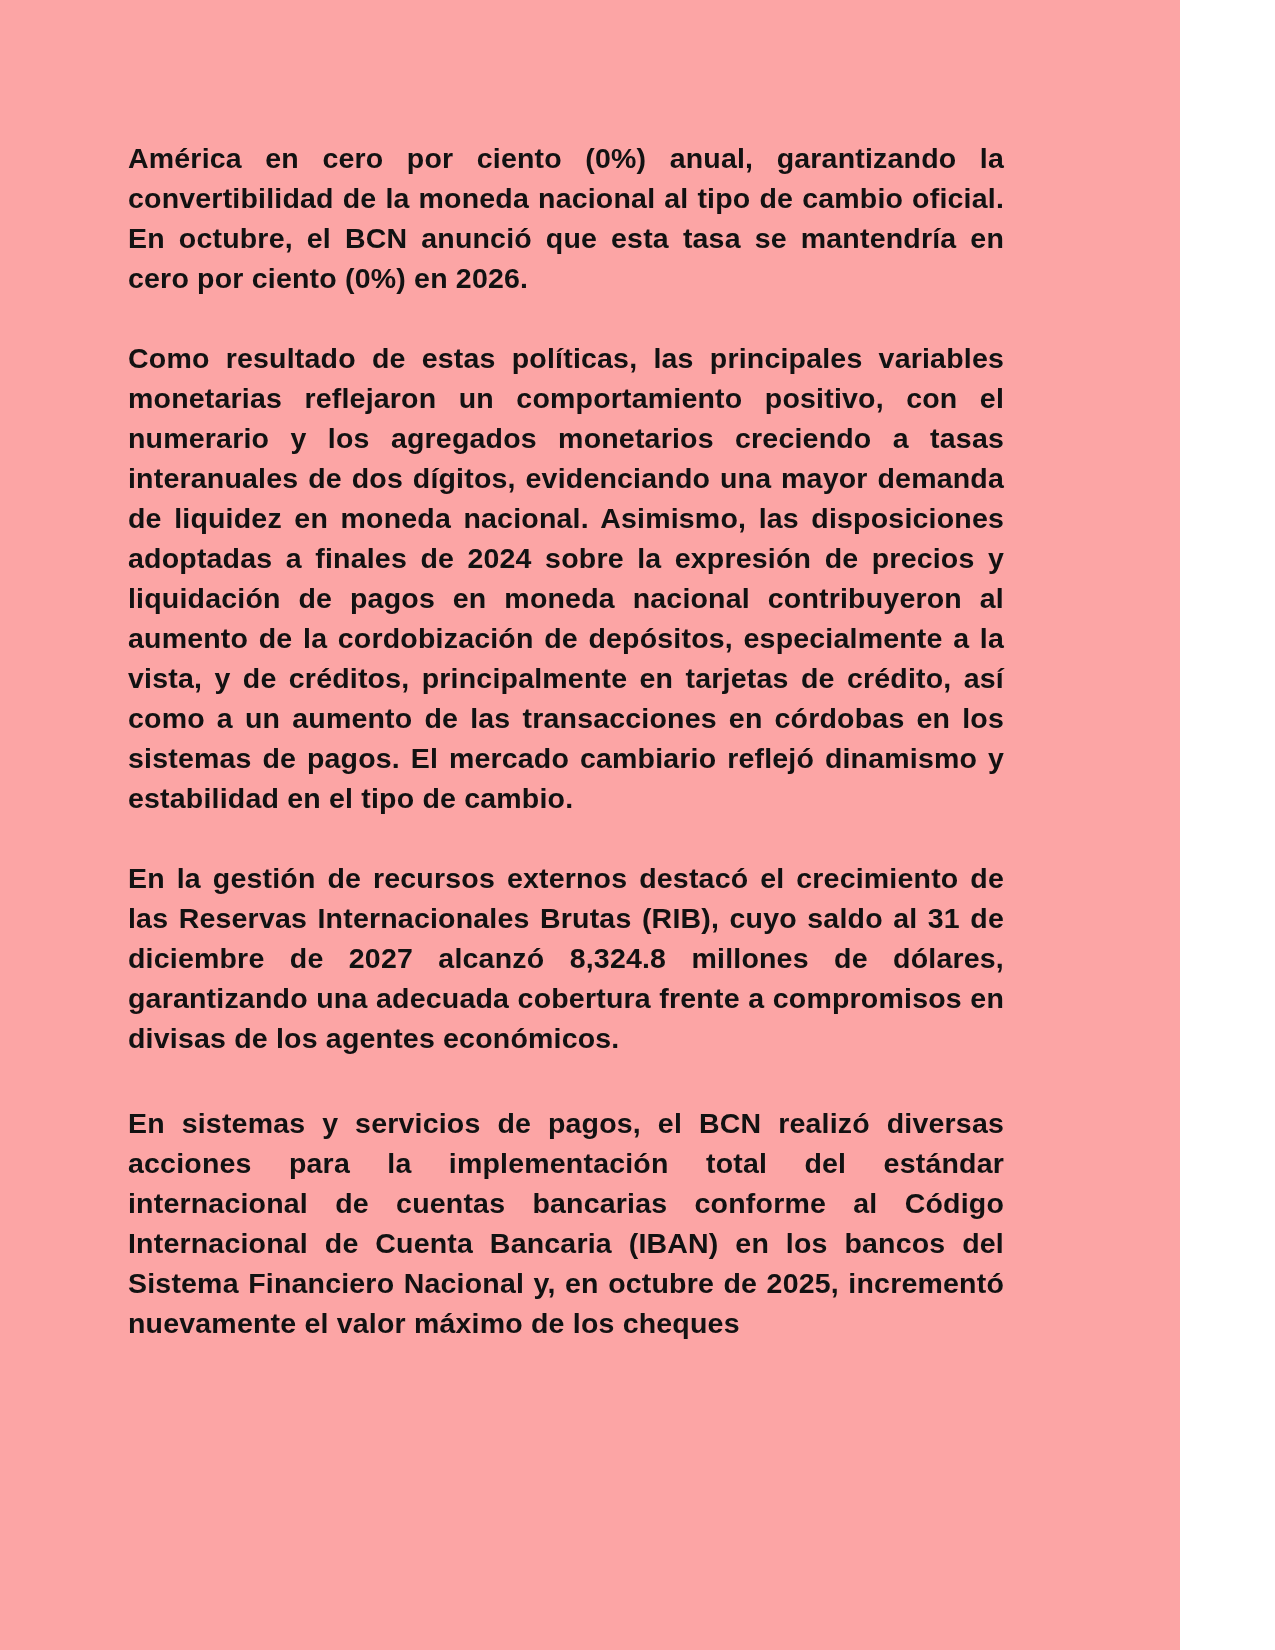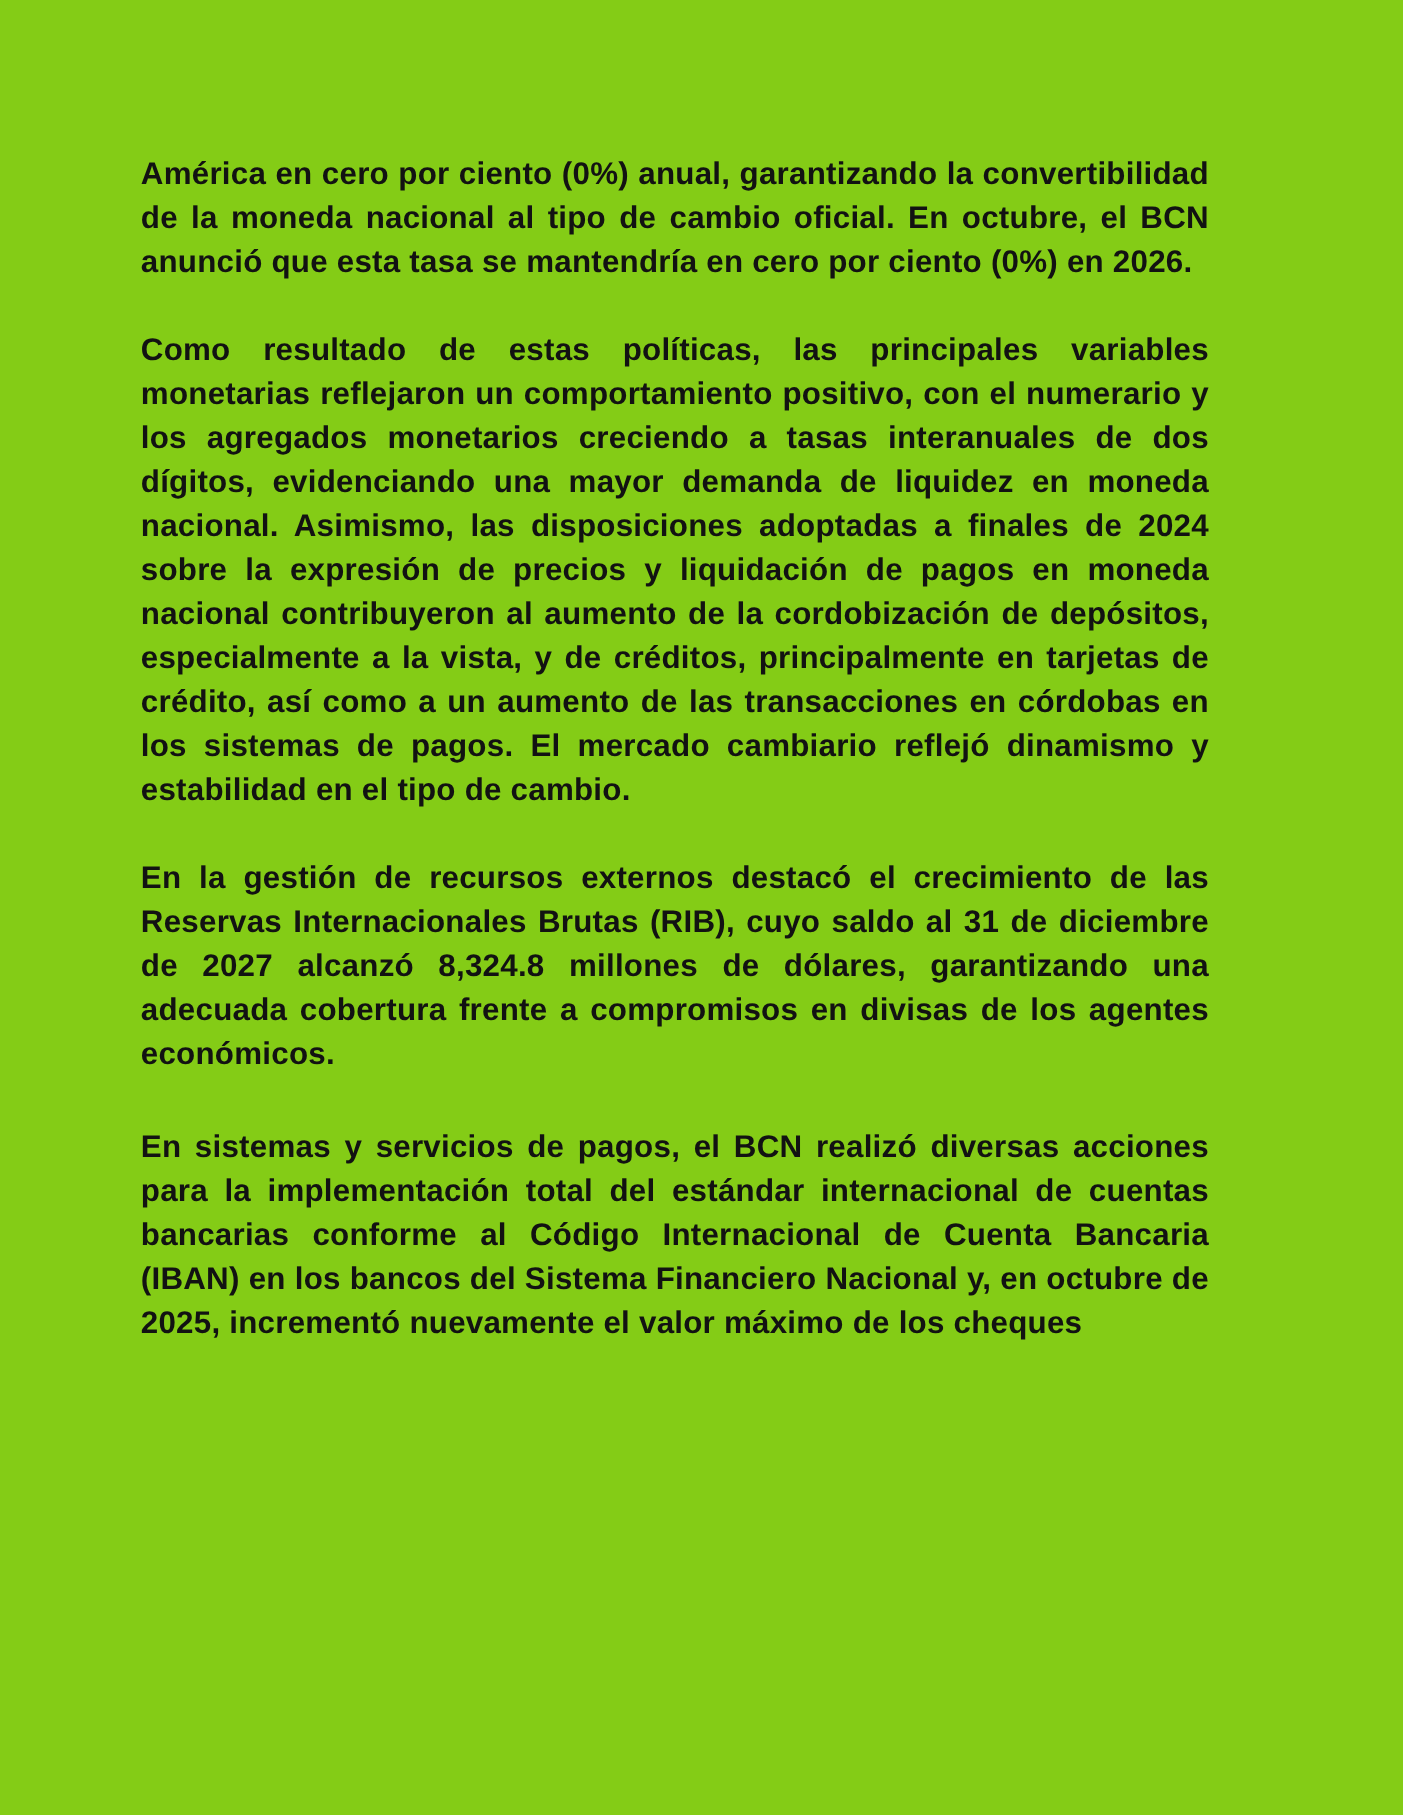--- a/index.html
+++ b/index.html
@@ -2,23 +2,23 @@
 <html><head>
 <meta charset="utf-8">
 <style>
   html, body {
     margin: 0;
     padding: 0;
     background: #ffffff;
   }
   .page {
     position: relative;
-    width: 1275px;
+    width: 1180px;
     height: 1650px;
-    background: #84cc16;
+    background: #fca5a5;
     overflow: hidden;
     box-sizing: border-box;
     padding: 138px 176px 60px 128px;
     font-family: "Liberation Sans", "DejaVu Sans", sans-serif;
   }
   .doc-body {
     color: #111111;
   }
   .doc-body p {
     margin: 0 0 40px 0;

